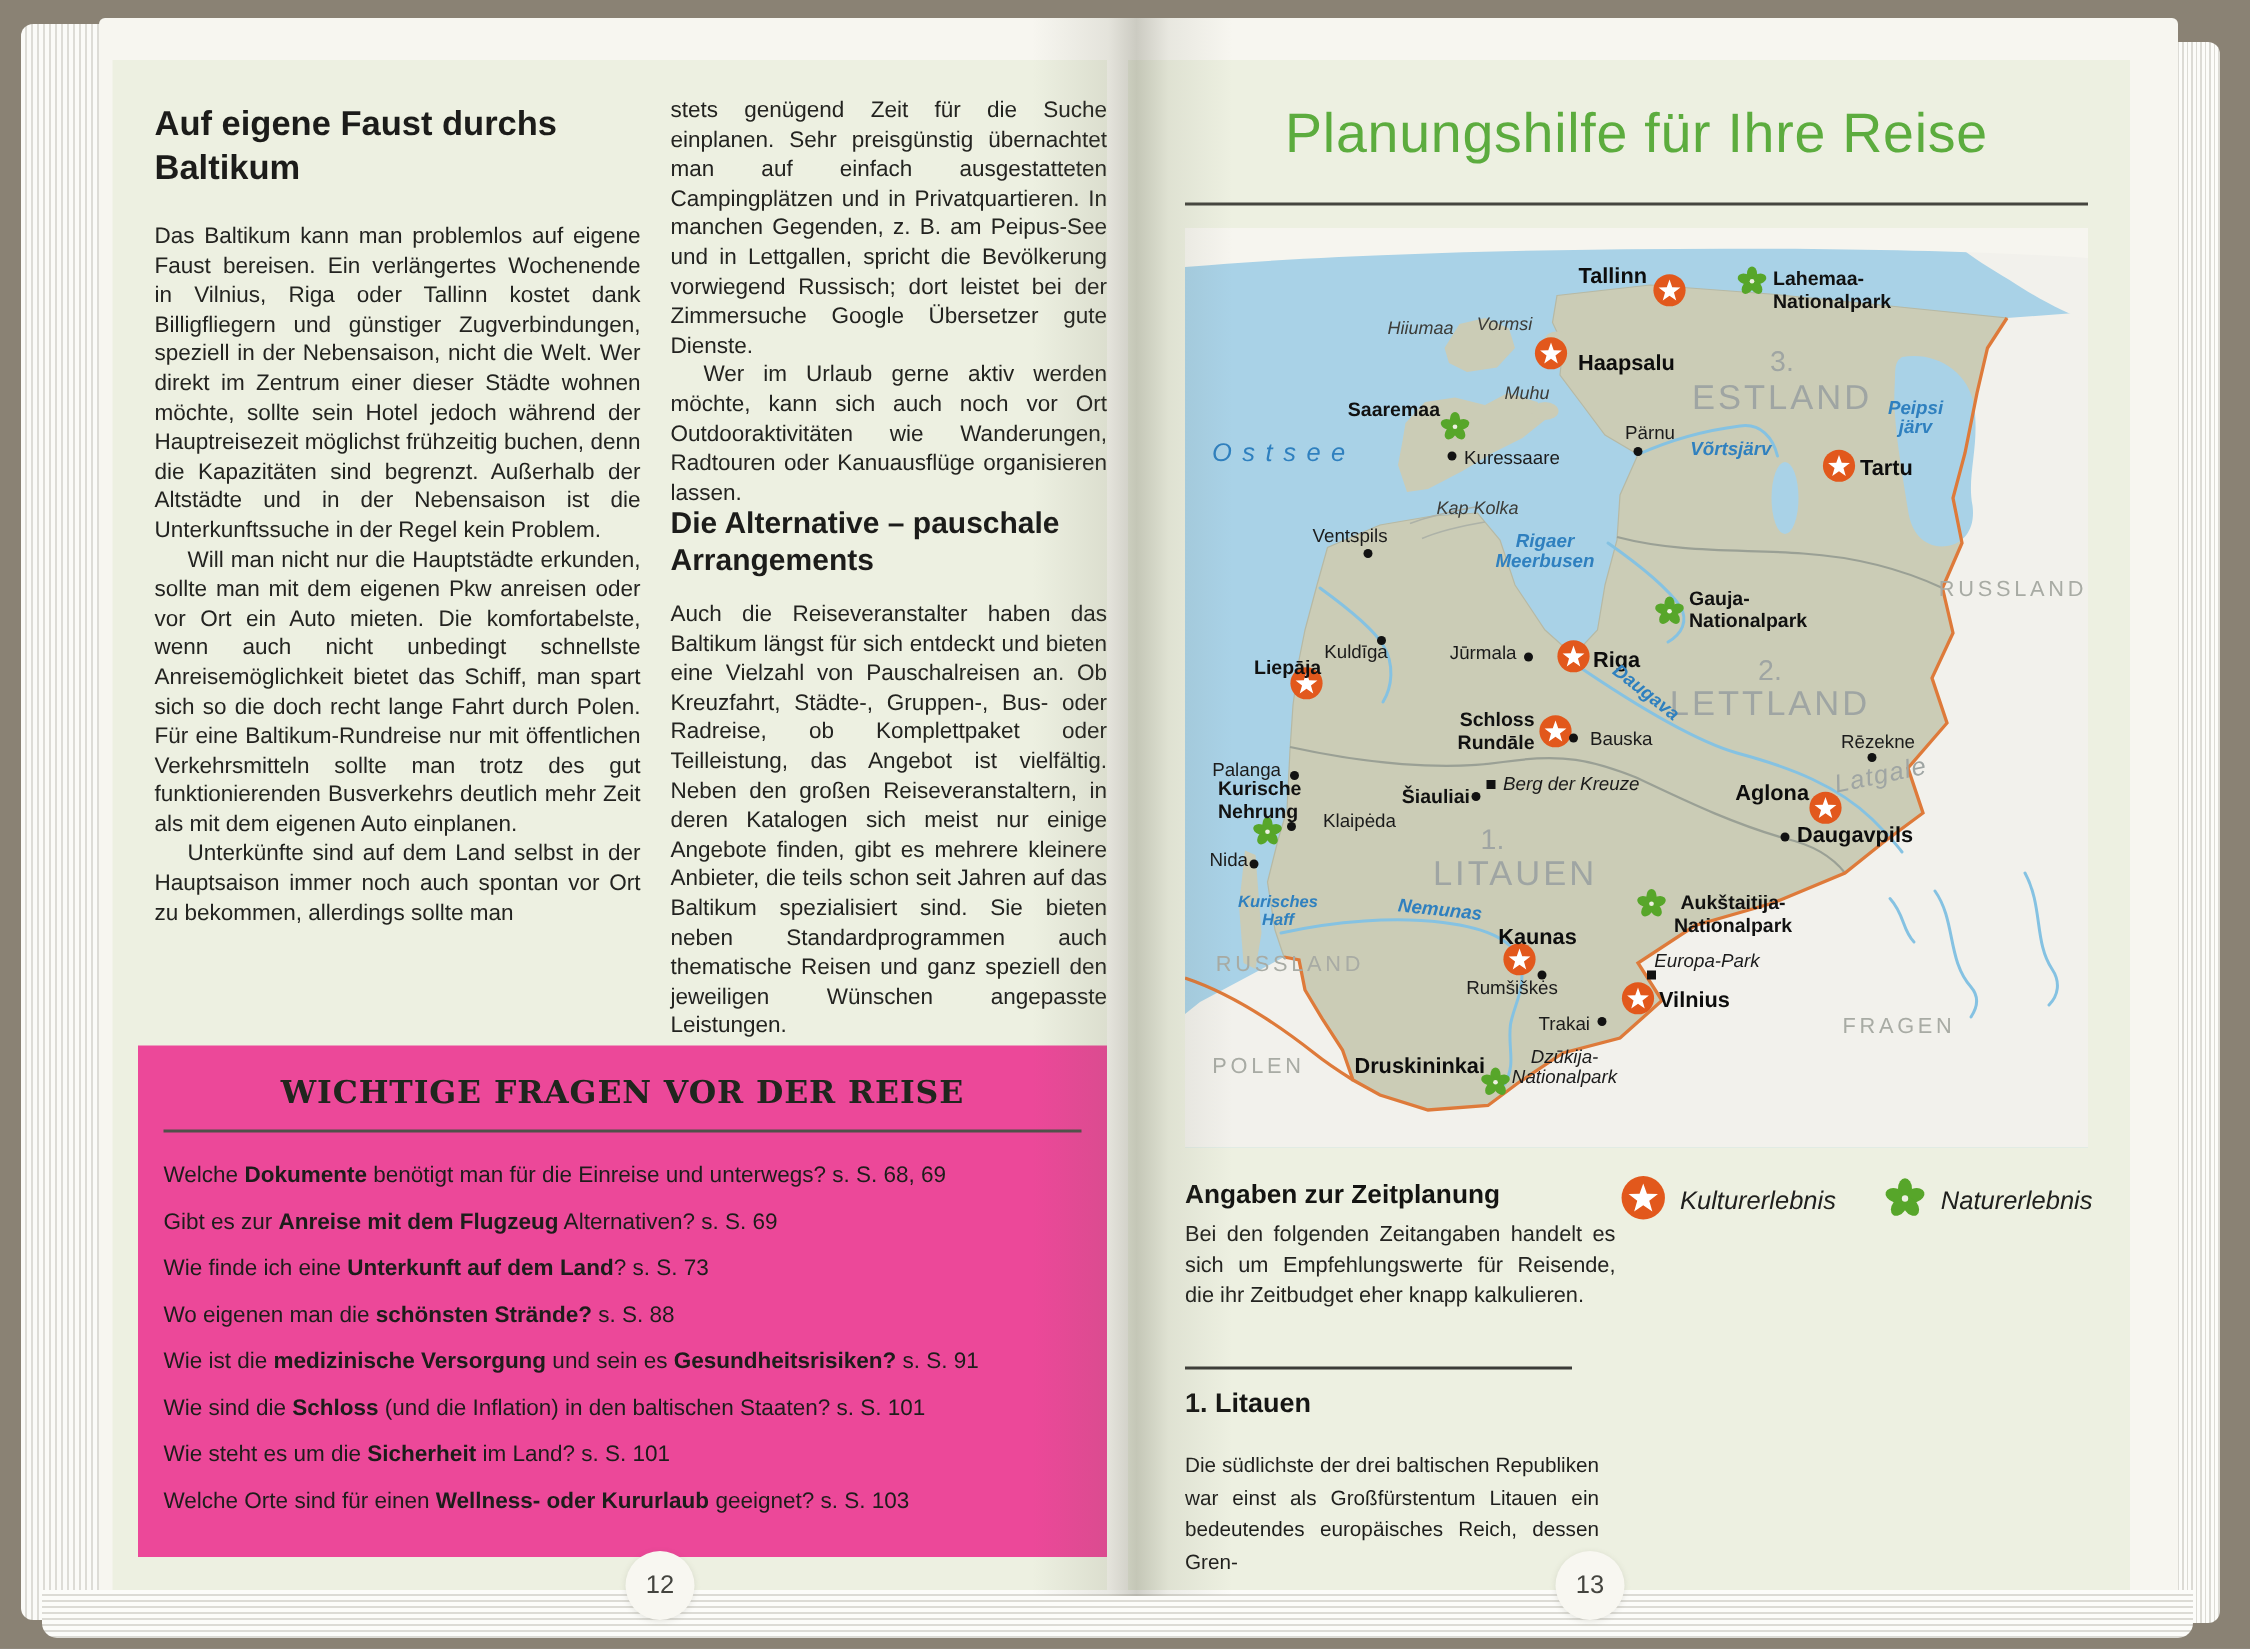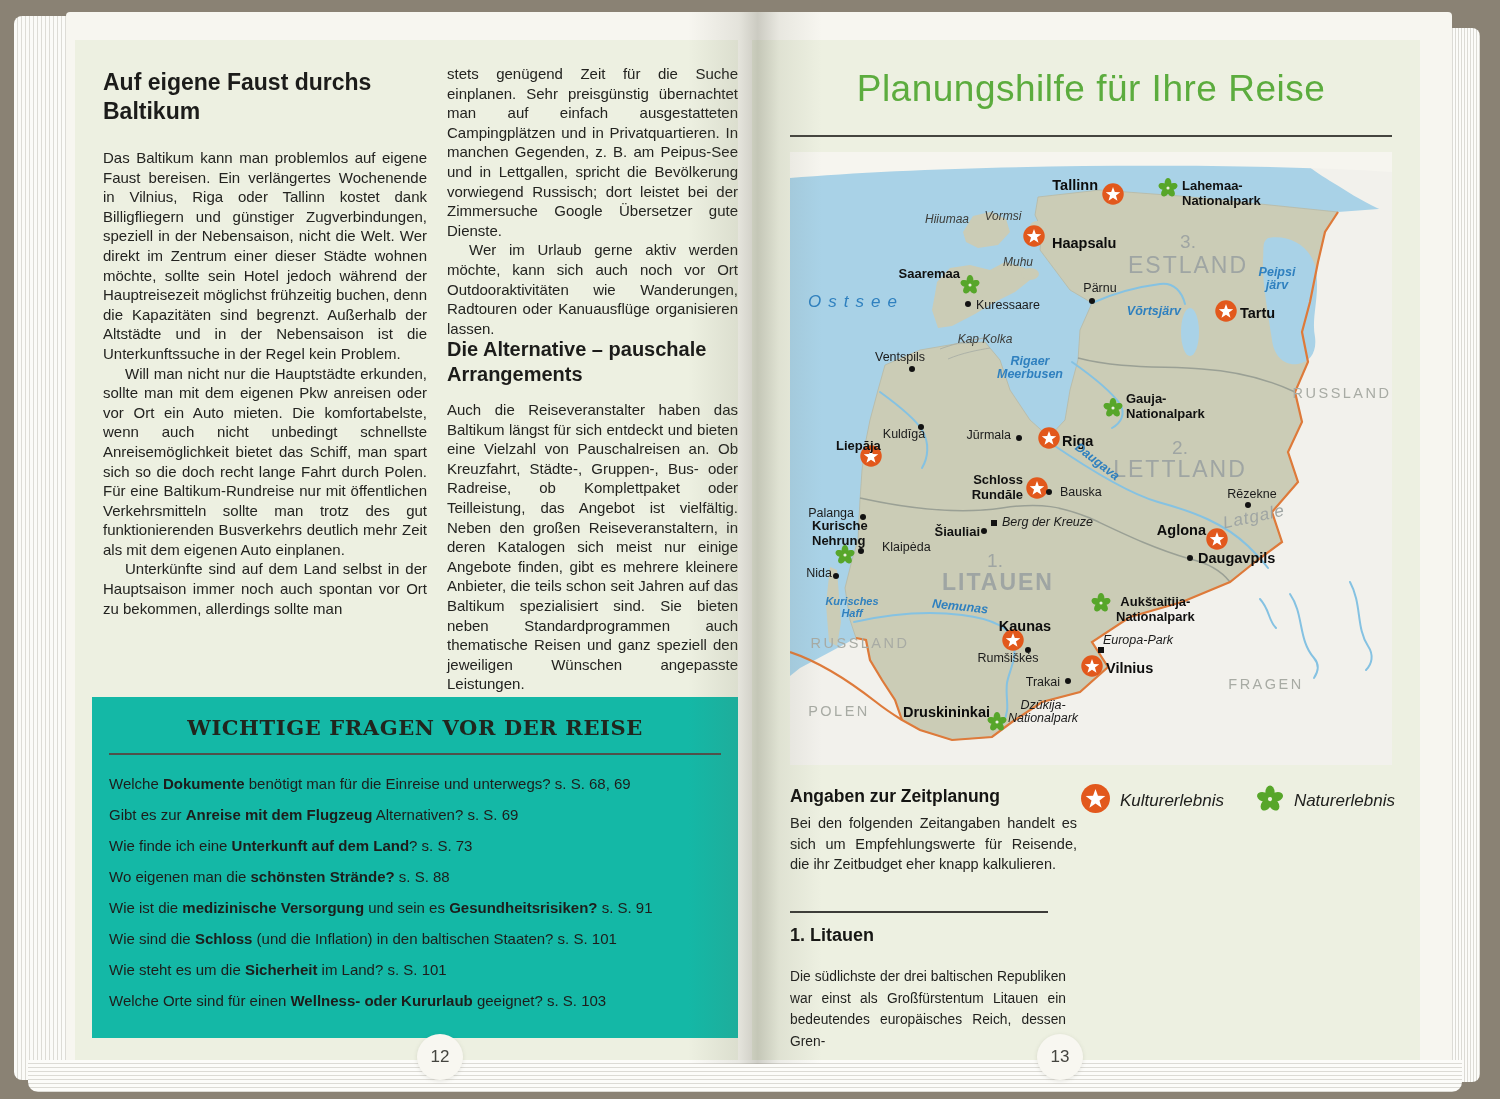--- a/index.html
+++ b/index.html
@@ -25,21 +25,21 @@
   .z{z-index:10;}
   .h1{left:103px;top:68px;width:345px;font-size:23px;line-height:29px;font-weight:700;color:#1c1c1a;}
   .col{font-size:15px;line-height:19.6px;text-align:justify;color:#232320;}
   .col p{margin:0;}
   .col p.ind{text-indent:22px;}
   .col1{left:103px;top:148px;width:324px;}
   .col2{left:447px;top:64px;width:291px;}
   .h2{left:447px;top:337px;width:300px;font-size:20px;line-height:25px;font-weight:700;color:#1c1c1a;}
   .col2b{left:447px;top:400px;width:291px;}
 
-  .qbox{left:92px;top:697px;width:646px;height:341px;background:#14b8a6;z-index:8;}
+  .qbox{left:92px;top:697px;width:646px;height:341px;background:#ec4899;z-index:8;}
   .qbox-title{padding-top:18px;text-align:center;font-family:"DejaVu Serif",serif;font-weight:700;
     font-size:21px;letter-spacing:0.6px;color:#20261e;}
   .qbox-rule{margin:13px auto 0;width:612px;height:2px;background:#50504a;}
   .qbox-list{padding:13px 17px 0;}
   .q-line{font-size:15px;color:#1d1d1b;height:31px;line-height:31px;white-space:nowrap;}
   .b{font-weight:700;}
 
   .page-circle{width:46px;height:46px;border-radius:50%;background:#f8f7f1;text-align:center;
     line-height:46px;font-size:17px;color:#44443f;z-index:70;box-shadow:0 1px 4px rgba(90,90,70,0.15);}
 
@@ -321,21 +321,21 @@
         <div class="ml ml-island" style="left: 157px; top: 67px; transform: translate(-50%, -50%); text-align: center;">Hiiumaa</div>
         <div class="ml ml-island" style="left: 213px; top: 64px; transform: translate(-50%, -50%); text-align: center;">Vormsi</div>
         <div class="ml ml-city-lg" style="left: 262px; top: 91px; transform: translate(0px, -50%); text-align: left;">Haapsalu</div>
         <div class="ml ml-island" style="left: 228px; top: 110px; transform: translate(-50%, -50%); text-align: center;">Muhu</div>
         <div class="ml ml-city" style="left: 170px; top: 122px; transform: translate(-100%, -50%); text-align: right;">Saaremaa</div>
         <div class="ml ml-town" style="left: 186px; top: 154px; transform: translate(0px, -50%); text-align: left;">Kuressaare</div>
         <div class="ml ml-sea" style="left: 18px; top: 150px; transform: translate(0px, -50%); text-align: left;">Ostsee</div>
         <div class="ml ml-town" style="left: 310px; top: 137px; transform: translate(-50%, -50%); text-align: center;">Pärnu</div>
         <div class="ml ml-region-num" style="left: 398px; top: 90px; transform: translate(-50%, -50%); text-align: center;">3.</div>
         <div class="ml ml-region" style="left: 398px; top: 113px; transform: translate(-50%, -50%); text-align: center;">ESTLAND</div>
-        <div class="ml ml-water" style="left: 391px; top: 160px; transform: translate(-100%, -50%); text-align: left;">Võrtsjärv</div>
+        <div class="ml ml-water" style="left: 391px; top: 148px; transform: translate(-100%, -50%); text-align: left;">Võrtsjärv</div>
         <div class="ml ml-city-lg" style="left: 450px; top: 161px; transform: translate(0px, -50%); text-align: left;">Tartu</div>
         <div class="ml ml-water" style="left: 487px; top: 127px; transform: translate(-50%, -50%); text-align: center;">Peipsi
 järv</div>
         <div class="ml ml-island" style="left: 195px; top: 187px; transform: translate(-50%, -50%); text-align: center;">Kap Kolka</div>
         <div class="ml ml-water" style="left: 240px; top: 216px; transform: translate(-50%, -50%); text-align: center;">Rigaer
 Meerbusen</div>
         <div class="ml ml-town" style="left: 110px; top: 206px; transform: translate(-50%, -50%); text-align: center;">Ventspils</div>
         <div class="ml ml-country" style="left: 552px; top: 242px; transform: translate(-50%, -50%); text-align: center;">RUSSLAND</div>
         <div class="ml ml-city" style="left: 336px; top: 255px; transform: translate(0px, -50%); text-align: left;">Gauja-
 Nationalpark</div>
@@ -354,21 +354,21 @@
         <div class="ml ml-town" style="left: 64px; top: 362px; transform: translate(-100%, -50%); text-align: right;">Palanga</div>
         <div class="ml ml-place-it" style="left: 212px; top: 371px; transform: translate(0px, -50%); text-align: left;">Berg der Kreuze</div>
         <div class="ml ml-city" style="left: 190px; top: 380px; transform: translate(-100%, -50%); text-align: right;">Šiauliai</div>
         <div class="ml ml-city" style="left: 22px; top: 382px; transform: translate(0px, -50%); text-align: left;">Kurische
 Nehrung</div>
         <div class="ml ml-town" style="left: 92px; top: 396px; transform: translate(0px, -50%); text-align: left;">Klaipėda</div>
         <div class="ml ml-city-lg" style="left: 416px; top: 378px; transform: translate(-100%, -50%); text-align: right;">Aglona</div>
         <div class="ml ml-city-lg" style="left: 408px; top: 406px; transform: translate(0px, -50%); text-align: left;">Daugavpils</div>
         <div class="ml ml-town" style="left: 42px; top: 422px; transform: translate(-100%, -50%); text-align: right;">Nida</div>
         <div class="ml ml-region-num" style="left: 205px; top: 409px; transform: translate(-50%, -50%); text-align: center;">1.</div>
-        <div class="ml ml-region" style="left: 208px; top: 430px; transform: translate(-50%, -50%); text-align: center; font-weight: bold;">LITAUEN</div>
+        <div class="ml ml-region" style="left: 220px; top: 430px; transform: translate(-50%, -50%); text-align: center;">LITAUEN</div>
         <div class="ml ml-water-sm" style="left: 62px; top: 456px; transform: translate(-50%, -50%); text-align: center;">Kurisches
 Haff</div>
         <div class="ml ml-water" style="left: 170px; top: 455px; transform: translate(-50%, -50%) rotate(6deg); text-align: center;">Nemunas</div>
         <div class="ml ml-city" style="left: 326px; top: 458px; transform: translate(0px, -50%); text-align: center;">Aukštaitija-
 Nationalpark</div>
         <div class="ml ml-city-lg" style="left: 235px; top: 474px; transform: translate(-50%, -50%); text-align: center;">Kaunas</div>
         <div class="ml ml-country" style="left: 70px; top: 492px; transform: translate(-50%, -50%); text-align: center;">RUSSLAND</div>
         <div class="ml ml-town" style="left: 218px; top: 507px; transform: translate(-50%, -50%); text-align: center;">Rumšiškės</div>
         <div class="ml ml-place-it" style="left: 348px; top: 489px; transform: translate(-50%, -50%); text-align: center;">Europa-Park</div>
         <div class="ml ml-city-lg" style="left: 316px; top: 516px; transform: translate(0px, -50%); text-align: left;">Vilnius</div>

